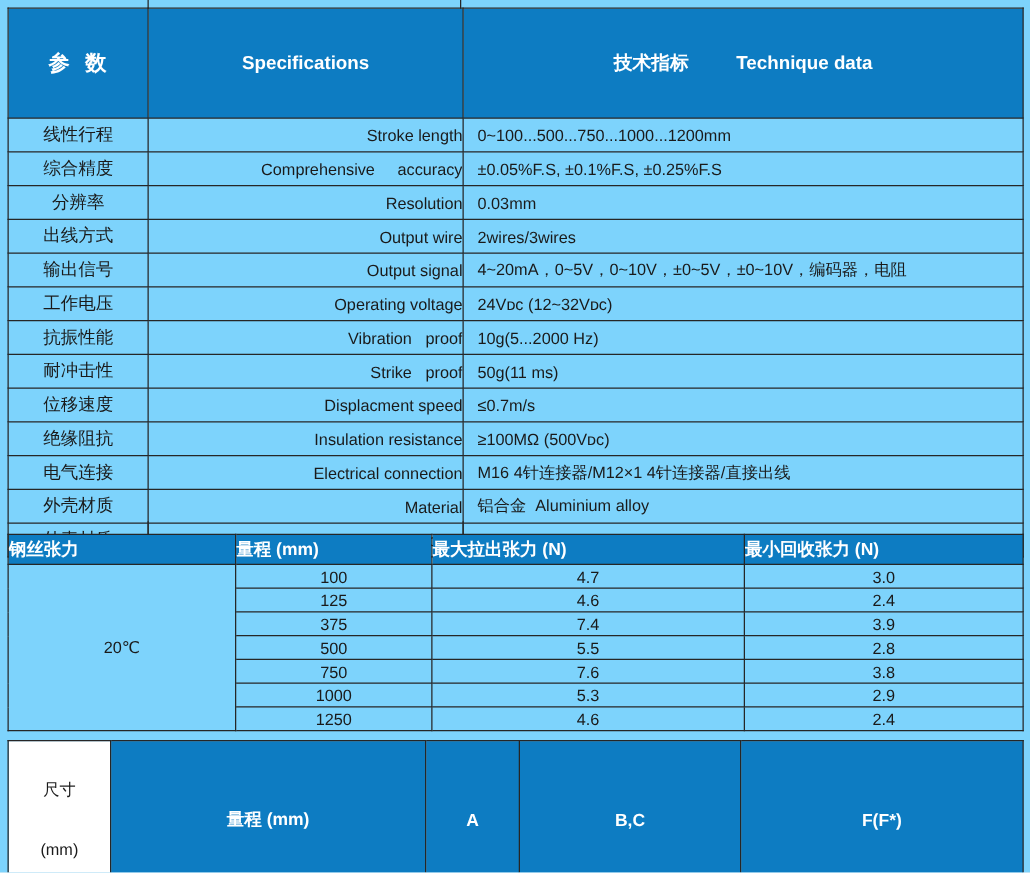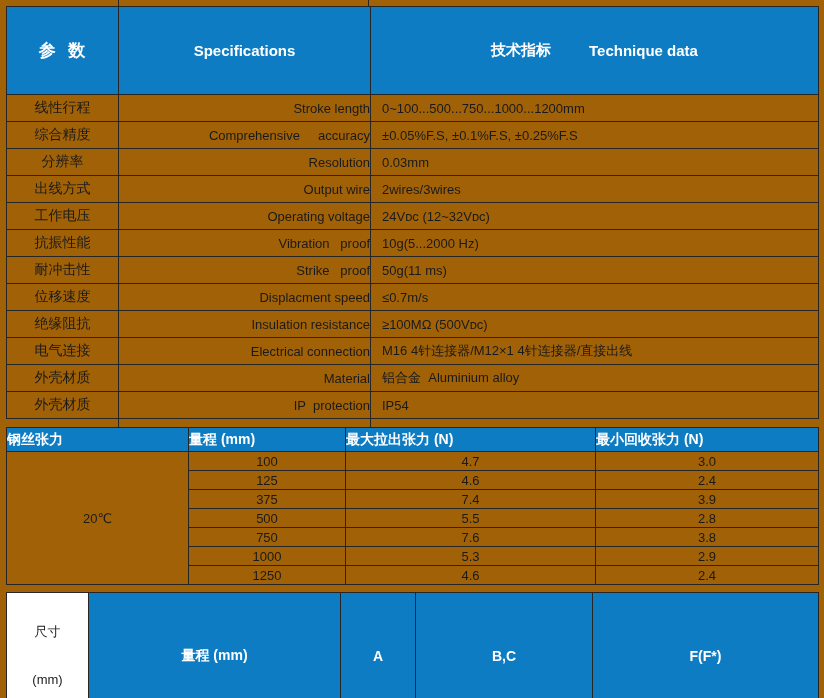--- a/index.html
+++ b/index.html
@@ -3,21 +3,21 @@
 <meta charset="utf-8">
 <style>
   :root{
     --blue:#0d7cc2;
     --border:#262626;
     --text:#1a1a1a;
     --htext:#ffffff;
   }
   html,body{margin:0;padding:0;background:#f4f4f4;}
   .stage{
-    position:relative;width:824px;height:698px;background:#a16207;
+    position:relative;width:824px;height:698px;background:#7dd3fc;
     font-family:"Liberation Sans","DejaVu Sans",sans-serif;
     color:var(--text);overflow:hidden;
   }
   table{border-collapse:collapse;table-layout:fixed;position:absolute;left:6px;}
   td,th{border:1px solid var(--border);vertical-align:middle;white-space:pre-wrap;
         overflow:hidden;padding:0;font-weight:400;}
   th{background:var(--blue);color:var(--htext);font-weight:700;}
   
   .t1{top:6px;width:812px;}
   .t1 thead tr{height:33px;}
@@ -88,20 +88,25 @@
           <td class="cell-param">分辨率</td>
           <td class="cell-spec">Resolution</td>
           <td class="cell-value">0.03mm</td>
         </tr>
       <tr>
           <td class="cell-param">出线方式</td>
           <td class="cell-spec">Output wire</td>
           <td class="cell-value">2wires/3wires</td>
         </tr>
       <tr>
+          <td class="cell-param">输出信号</td>
+          <td class="cell-spec">Output signal</td>
+          <td class="cell-value">4~20mA，0~5V，0~10V，±0~5V，±0~10V，编码器，电阻</td>
+        </tr>
+      <tr>
           <td class="cell-param">工作电压</td>
           <td class="cell-spec">Operating voltage</td>
           <td class="cell-value">24Vᴅᴄ (12~32Vᴅᴄ)</td>
         </tr>
       <tr>
           <td class="cell-param">抗振性能</td>
           <td class="cell-spec">Vibration   proof</td>
           <td class="cell-value">10g(5...2000 Hz)</td>
         </tr>
       <tr>

